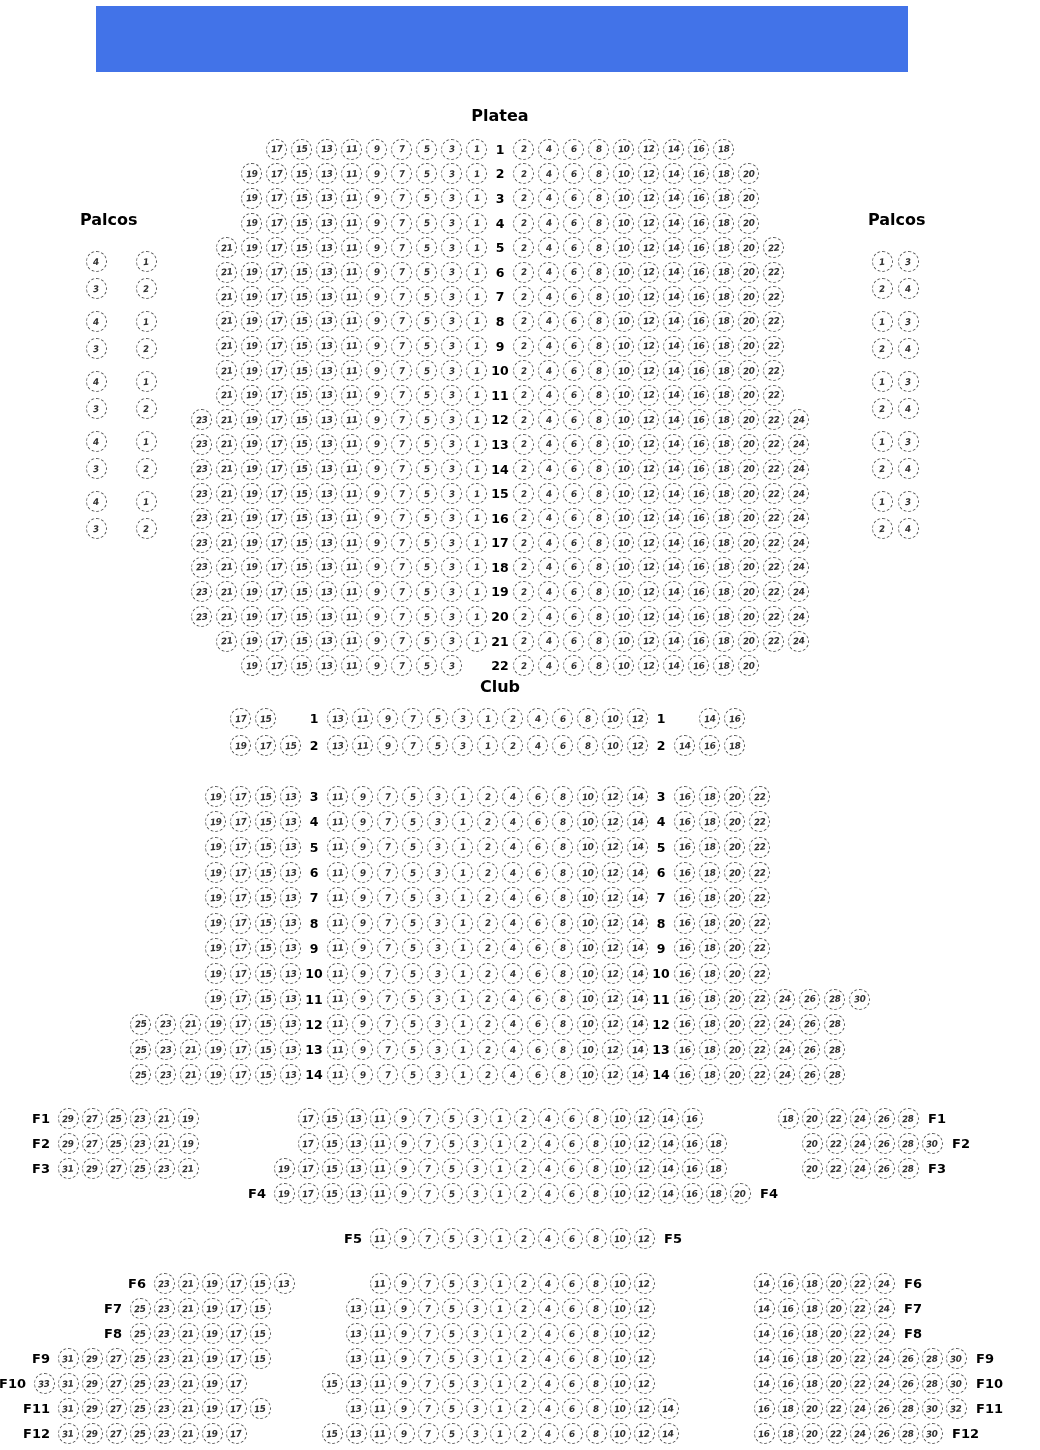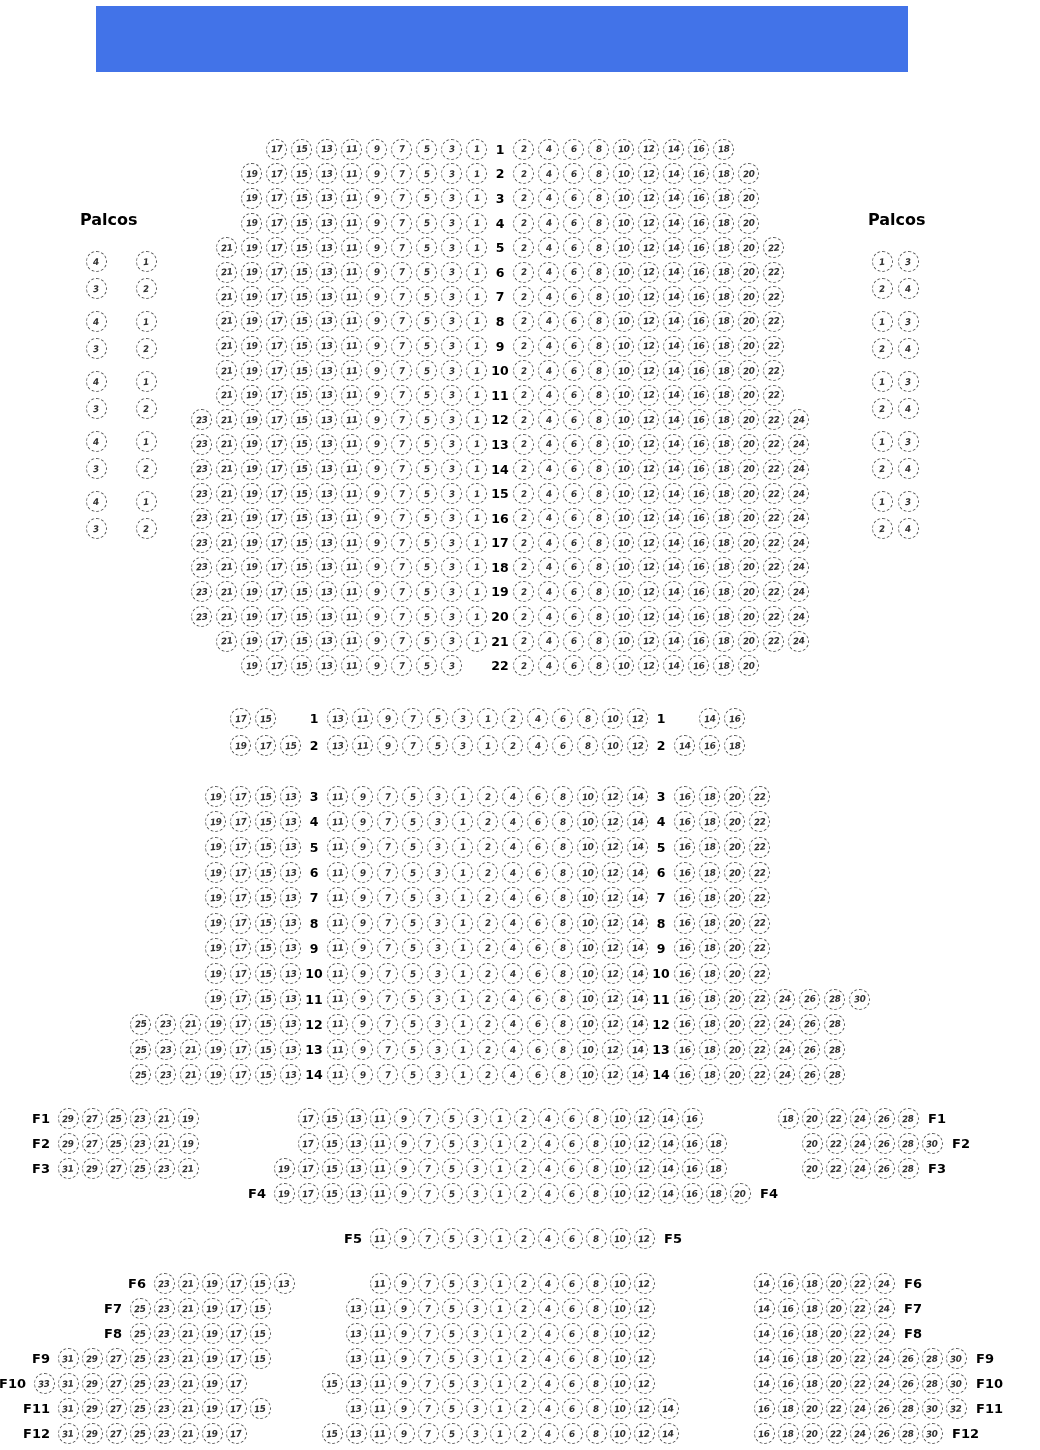--- a/index.html
+++ b/index.html
@@ -63,20 +63,21 @@
     position:absolute;top:0;height:25px;line-height:25px;
     font-size:13px;font-weight:bold;color:#000;white-space:nowrap;
   }
 </style>
 </head>
 <body>
 
 <div id="canvas">
   <div class="banner" style="background: rgb(66, 115, 232);"></div>
 
+  <div class="sec-title" id="platea-title">Platea</div>
   <div id="platea-rows">
       <div class="prow">
         <div class="zone zl">
           <div class="cell" style="width: 25px;">
             <div class="seat">
               <span class="num">17</span>
             </div>
           </div>
           <div class="cell" style="width: 25px;">
             <div class="seat">
@@ -2939,20 +2940,21 @@
           </div>
           <div class="cell" style="width: 26px;">
             <div class="seat">
               <span class="num">4</span>
             </div>
           </div>
         </div>
       </div>
     </div>
 
+  <div class="sec-title" id="club-title">Club</div>
   <div id="club-front">
       <div class="crow">
         <div class="zone cwl">
           <div class="cell" style="width: 25px;">
             <div class="seat">
               <span class="num">17</span>
             </div>
           </div>
           <div class="cell" style="width: 25px;">
             <div class="seat">

